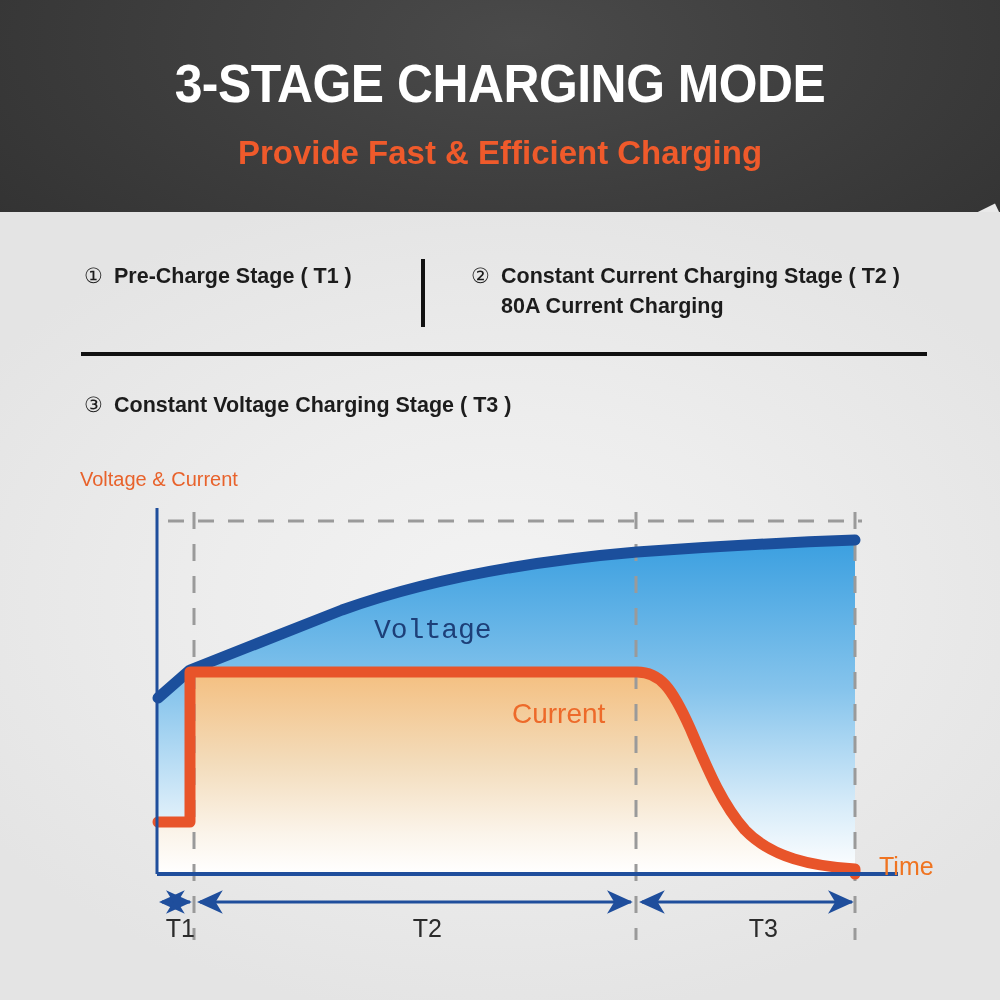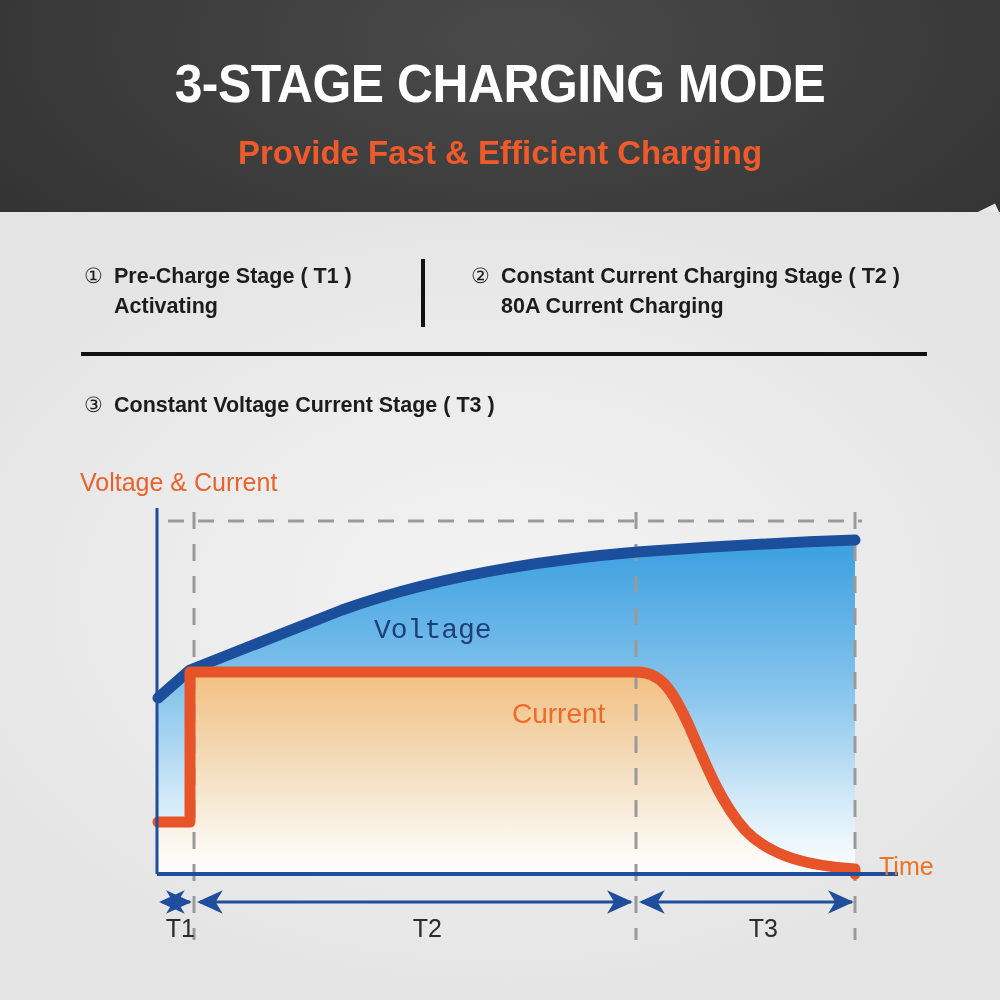--- a/index.html
+++ b/index.html
@@ -126,21 +126,21 @@
     width: 1000px;
     height: 560px;
   }
   #chart svg { display: block; }
 
   #y-axis-title {
     position: absolute;
     left: 80px;
     top: 468px;
     color: #e8622b;
-    font-size: 25px;
+    font-size: 20px;
     font-family: "Liberation Sans", sans-serif;
     white-space: nowrap;
   }
   #time-label {
     position: absolute;
     left: 879px;
     top: 852px;
     color: #ef7421;
     font-size: 25px;
     font-family: Liberation Sans, sans-serif;
@@ -177,32 +177,32 @@
 <body>
 
 <div id="page">
 
   <div id="header">
     <div id="header-title">3-STAGE CHARGING MODE</div>
     <div id="header-subtitle">Provide Fast &amp; Efficient Charging</div>
   </div>
 
   <div class="stage" id="stage-1">
-    <span class="num">①</span><span class="txt"><span>Pre-Charge Stage ( T1 )</span><span class="line2">Activating</span></span>
+    <span class="num">①</span><span class="txt"><span>Pre-Charge Stage ( T1 )</span></span>
   </div>
 
   <div class="stage" id="stage-2">
     <span class="num">②</span><span class="txt"><span>Constant Current Charging Stage ( T2 )</span><span class="line2">80A Current Charging</span></span>
   </div>
 
   <div id="stage-divider-vertical"></div>
   <div id="stage-divider-horizontal"></div>
 
   <div class="stage" id="stage-3">
-    <span class="num">③</span><span class="txt"><span>Constant Voltage Current Stage ( T3 )</span></span>
+    <span class="num">③</span><span class="txt"><span>Constant Voltage Charging Stage ( T3 )</span></span>
   </div>
 
   <div id="y-axis-title">Voltage &amp; Current</div>
 
   <div id="chart">
     <svg width="1000" height="560" viewBox="0 0 1000 560" xmlns="http://www.w3.org/2000/svg">
       <defs>
         <linearGradient id="voltFill" x1="0" y1="0" x2="0" y2="1">
           <stop offset="0%" stop-color="#3a9fe0" stop-opacity="1"></stop>
           <stop offset="45%" stop-color="#86c4ec" stop-opacity="1"></stop>

